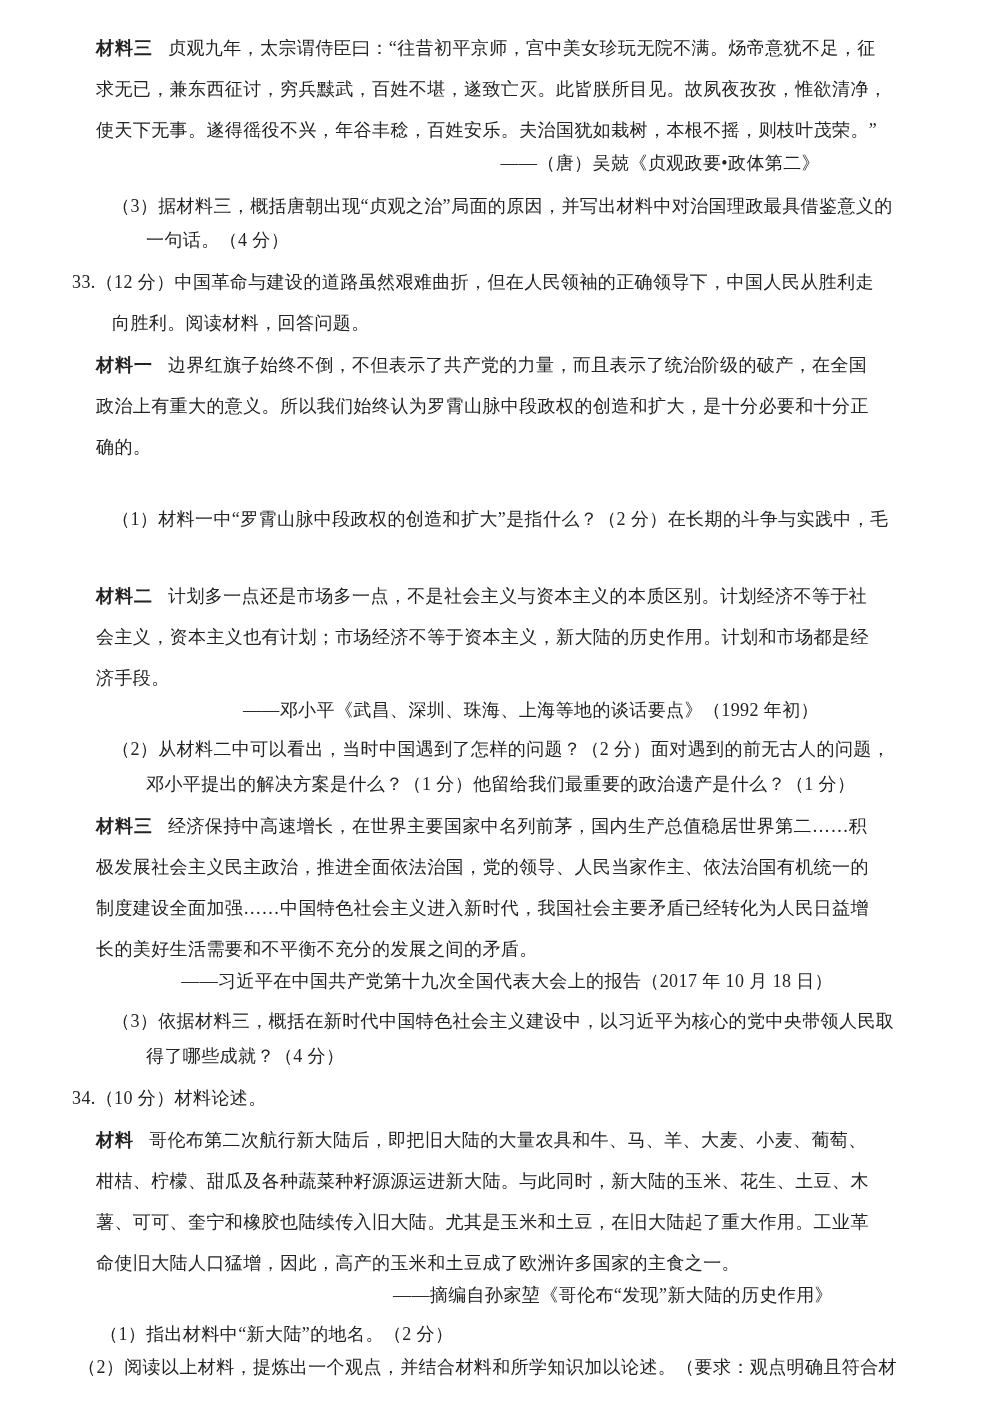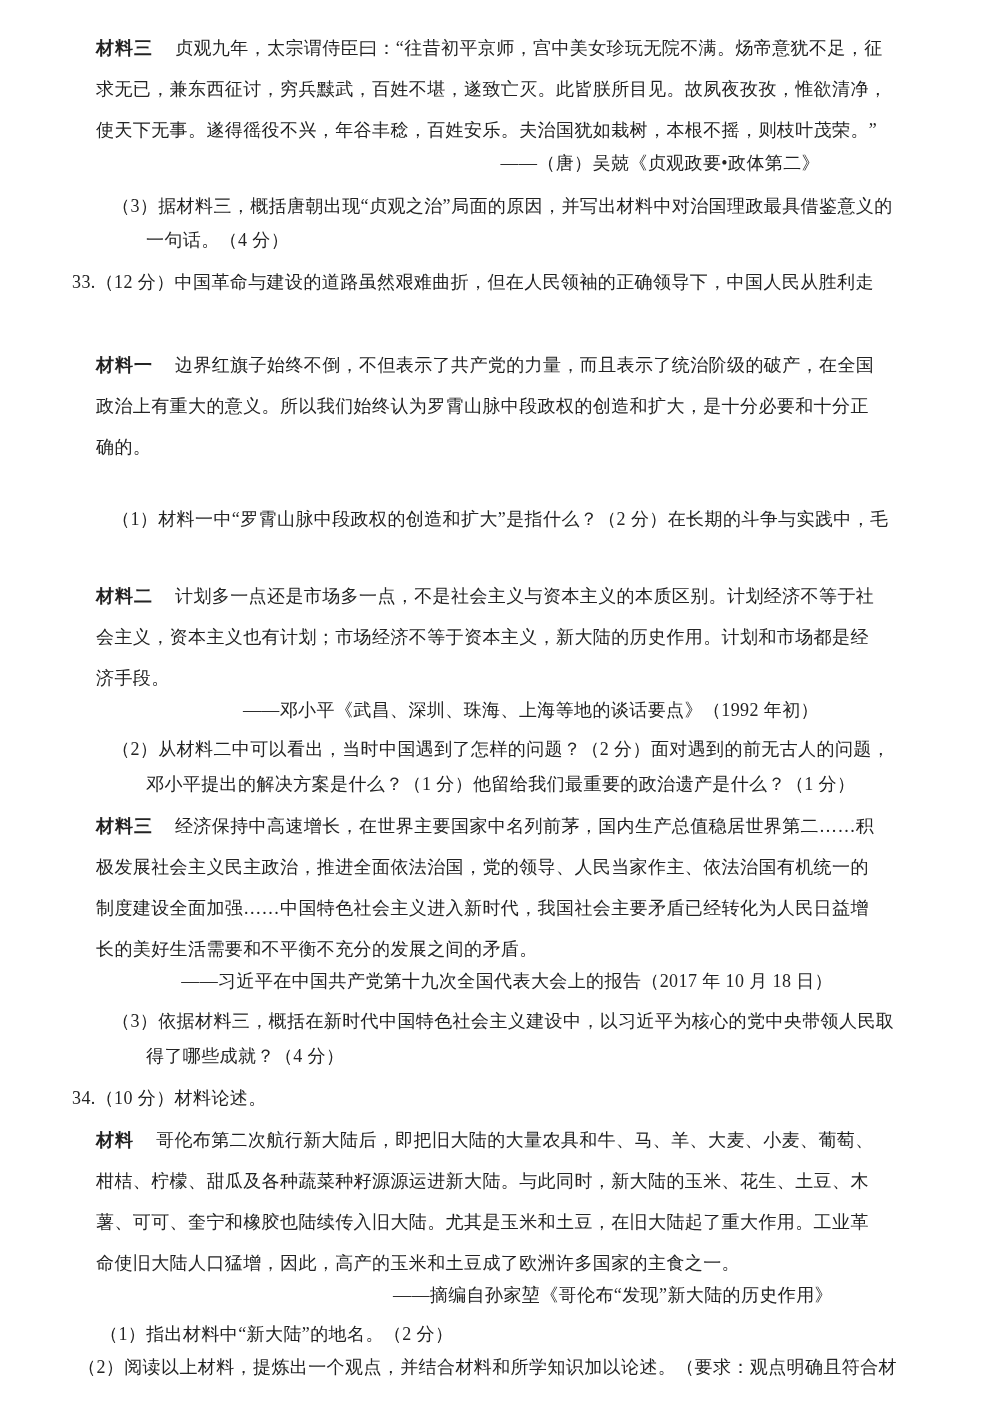--- a/index.html
+++ b/index.html
@@ -11,21 +11,21 @@
     font-size:18px;
     color:#232323;
     overflow:hidden;
   }
   .ln{
     position:absolute;
     white-space:nowrap;
     letter-spacing:0.4px;
     line-height:24px;
   }
-  .mat-label{font-weight:bold;margin-right:22px;letter-spacing:1px;}
+  .mat-label{font-weight:bold;margin-right:15px;letter-spacing:1px;}
   .attr{position:absolute;white-space:nowrap;letter-spacing:0.4px;line-height:24px;}
   
   .x72{left:72px}   
   .x78{left:78px}   
   .x96{left:96px}   
   .x100{left:100px} 
   .x112{left:112px} 
   .x146{left:146px} 
 </style>
 </head>
@@ -35,20 +35,21 @@
 
   <div class="ln x96" style="top:36px"><span class="mat-label">材料三</span><span>贞观九年，太宗谓侍臣曰：“往昔初平京师，宫中美女珍玩无院不满。炀帝意犹不足，征</span></div>
   <div class="ln x96" style="top:77px">求无已，兼东西征讨，穷兵黩武，百姓不堪，遂致亡灭。此皆朕所目见。故夙夜孜孜，惟欲清净，</div>
   <div class="ln x96" style="top:118px">使天下无事。遂得徭役不兴，年谷丰稔，百姓安乐。夫治国犹如栽树，本根不摇，则枝叶茂荣。”</div>
   <div class="attr" style="top:151px;right:172px">——（唐）吴兢《贞观政要•政体第二》</div>
 
   <div class="ln x112" style="top:194px">（3）据材料三，概括唐朝出现“贞观之治”局面的原因，并写出材料中对治国理政最具借鉴意义的</div>
   <div class="ln x146" style="top:228px">一句话。（4 分）</div>
 
   <div class="ln x72" style="top:270px">33.（12 分）中国革命与建设的道路虽然艰难曲折，但在人民领袖的正确领导下，中国人民从胜利走</div>
+  <div class="ln x112" style="top:311px">向胜利。阅读材料，回答问题。</div>
 
   <div class="ln x96" style="top:394px">政治上有重大的意义。所以我们始终认为罗霄山脉中段政权的创造和扩大，是十分必要和十分正</div>
   <div class="ln x96" style="top:353px"><span class="mat-label">材料一</span><span>边界红旗子始终不倒，不但表示了共产党的力量，而且表示了统治阶级的破产，在全国</span></div>
   <div class="ln x96" style="top:435px">确的。</div>
 
   <div class="ln x112" style="top:507px">（1）材料一中“罗霄山脉中段政权的创造和扩大”是指什么？（2 分）在长期的斗争与实践中，毛</div>
 
   <div class="ln x96" style="top:584px"><span class="mat-label">材料二</span><span>计划多一点还是市场多一点，不是社会主义与资本主义的本质区别。计划经济不等于社</span></div>
   <div class="ln x96" style="top:625px">会主义，资本主义也有计划；市场经济不等于资本主义，新大陆的历史作用。计划和市场都是经</div>
   <div class="ln x96" style="top:666px">济手段。</div>

